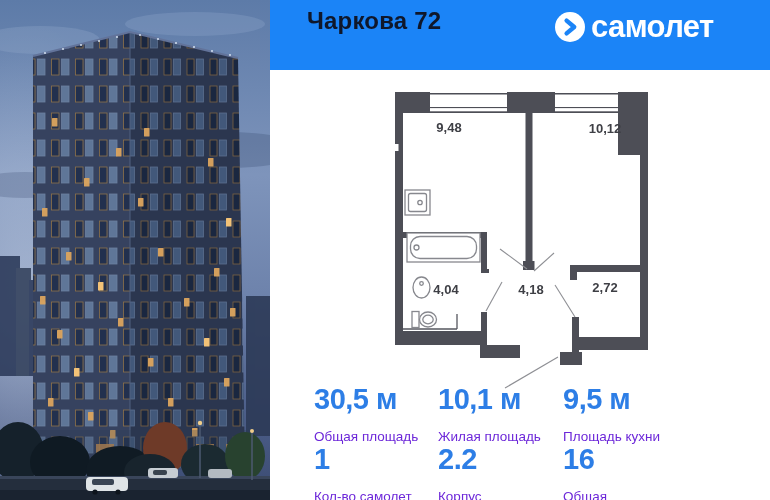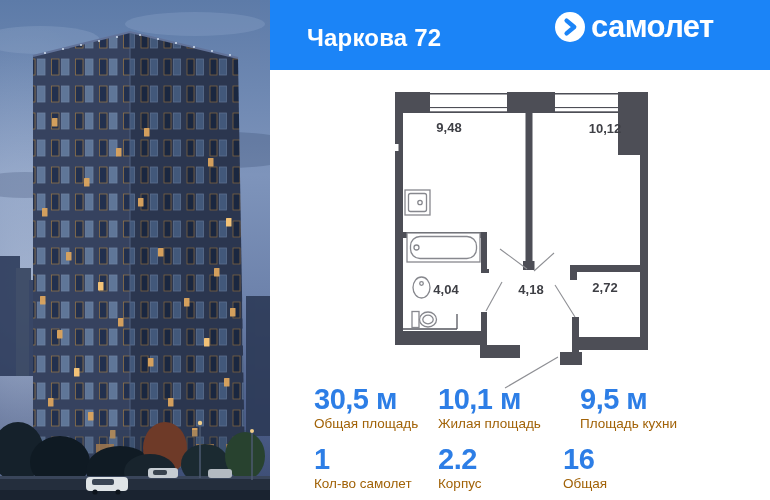--- a/index.html
+++ b/index.html
@@ -1,32 +1,32 @@
 <!DOCTYPE html>
 <html><head>
 <meta charset="utf-8">
 <style>
   html,body{margin:0;padding:0;background:#ffffff;}
   #page{position:relative;width:770px;height:500px;overflow:hidden;background:#fff;
         font-family:"Liberation Sans", sans-serif;}
   
   #hdr{position:absolute;left:270px;top:0;width:500px;height:70px;}
-  #hdr-title{position:absolute;left:37px;top:24px;font-size:24px;font-weight:700;color:#ffffff;letter-spacing:.2px;}
+  #hdr-title{position:absolute;left:37px;top:7px;font-size:24px;font-weight:700;color:#0f172a;letter-spacing:.2px;}
   #logo{position:absolute;left:285px;top:8px;height:34px;display:flex;align-items:flex-end;}
   #logo-text{font-size:31px;font-weight:700;color:#fff;letter-spacing:-.6px;line-height:31px;margin-left:6px;margin-top:-2px;}
   
   #photo{position:absolute;left:0;top:0;width:270px;height:500px;}
   
   #plan{position:absolute;left:389px;top:86px;width:264px;height:306px;}
   .room-label{font-size:13px;font-weight:600;fill:#3e3f45;font-family:"Liberation Sans",sans-serif;}
   
   .stat{position:absolute;width:122px;}
   .stat .num{font-size:29px;font-weight:700;line-height:28px;letter-spacing:-.5px;}
-  .stat .lbl{font-size:13.5px;color:#a16207;margin-top:4px;line-height:14px;}
-  #s0{left:314px;top:385px}#s1{left:438px;top:385px}#s2{left:580px;top:385px}
+  .stat .lbl{font-size:13.5px;color:#6d28d9;margin-top:17px;line-height:14px;}
+  #s0{left:314px;top:385px}#s1{left:438px;top:385px}#s2{left:563px;top:385px}
   #s3{left:314px;top:445px}#s4{left:438px;top:445px}#s5{left:563px;top:445px}
 </style>
 </head>
 <body>
 
 <div id="page">
 
   <svg id="photo" viewBox="0 0 270 500" preserveAspectRatio="none" aria-hidden="true">
     <defs>
       <linearGradient id="sky" x1="0" y1="0" x2="0" y2="1">

